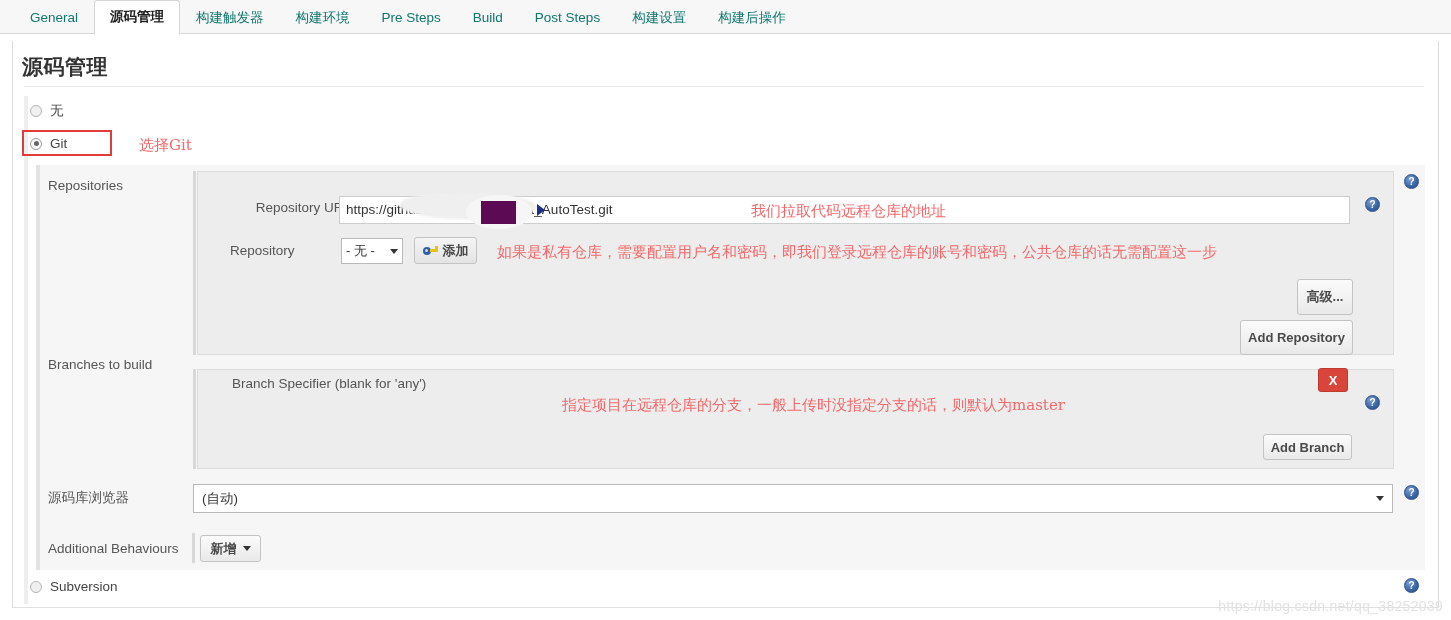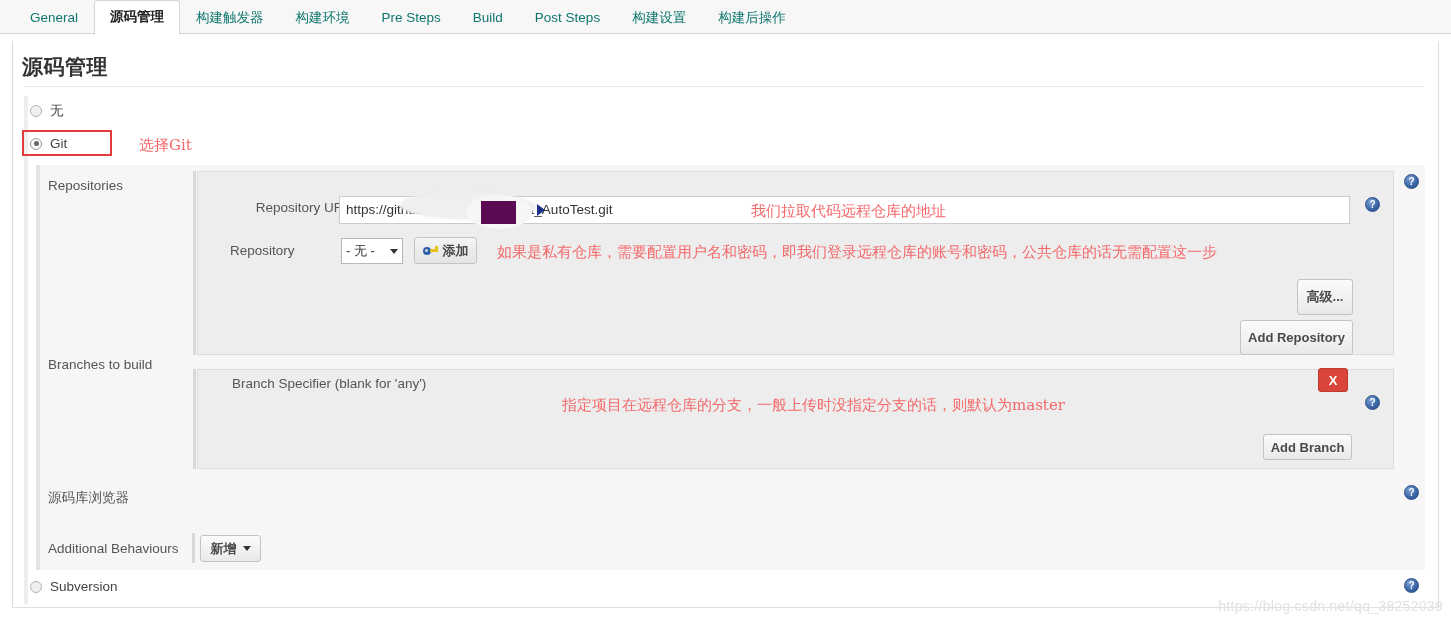--- a/index.html
+++ b/index.html
@@ -248,20 +248,24 @@
   <div class="panel" style="left:197px;top:369px;width:1197px;height:100px;"></div>
 
   <div class="field-label" style="left:232px;top:376px;">Branch Specifier (blank for 'any')</div>
   <div class="anno" style="left:562px;top:396px;">指定项目在远程仓库的分支，一般上传时没指定分支的话，则默认为master</div>
 
   <div class="btn-x" style="left:1318px;top:368px;width:30px;height:24px;">X</div>
   <div class="btn" style="left:1263px;top:434px;width:89px;height:26px;">Add Branch</div>
   <div class="help" style="left:1365px;top:395px;">?</div>
 
   <div class="row-label" style="left:48px;top:489px;">源码库浏览器</div>
+  <div class="select" style="left:193px;top:484px;width:1200px;height:29px;padding:0 8px;font-size:13.5px;">
+    <span class="val">(自动)</span>
+    <span class="caret"></span>
+  </div>
   <div class="help" style="left:1404px;top:485px;">?</div>
 
   <div class="row-label" style="left:48px;top:541px;">Additional Behaviours</div>
   <div class="panel-rail" style="left:192px;top:533px;height:30px;"></div>
   <div class="btn" style="left:200px;top:535px;width:61px;height:27px;gap:0;">
     <span>新增</span>
     <span class="caret"></span>
   </div>
 
   <div class="radio-row" style="left:30px;top:579px;">

